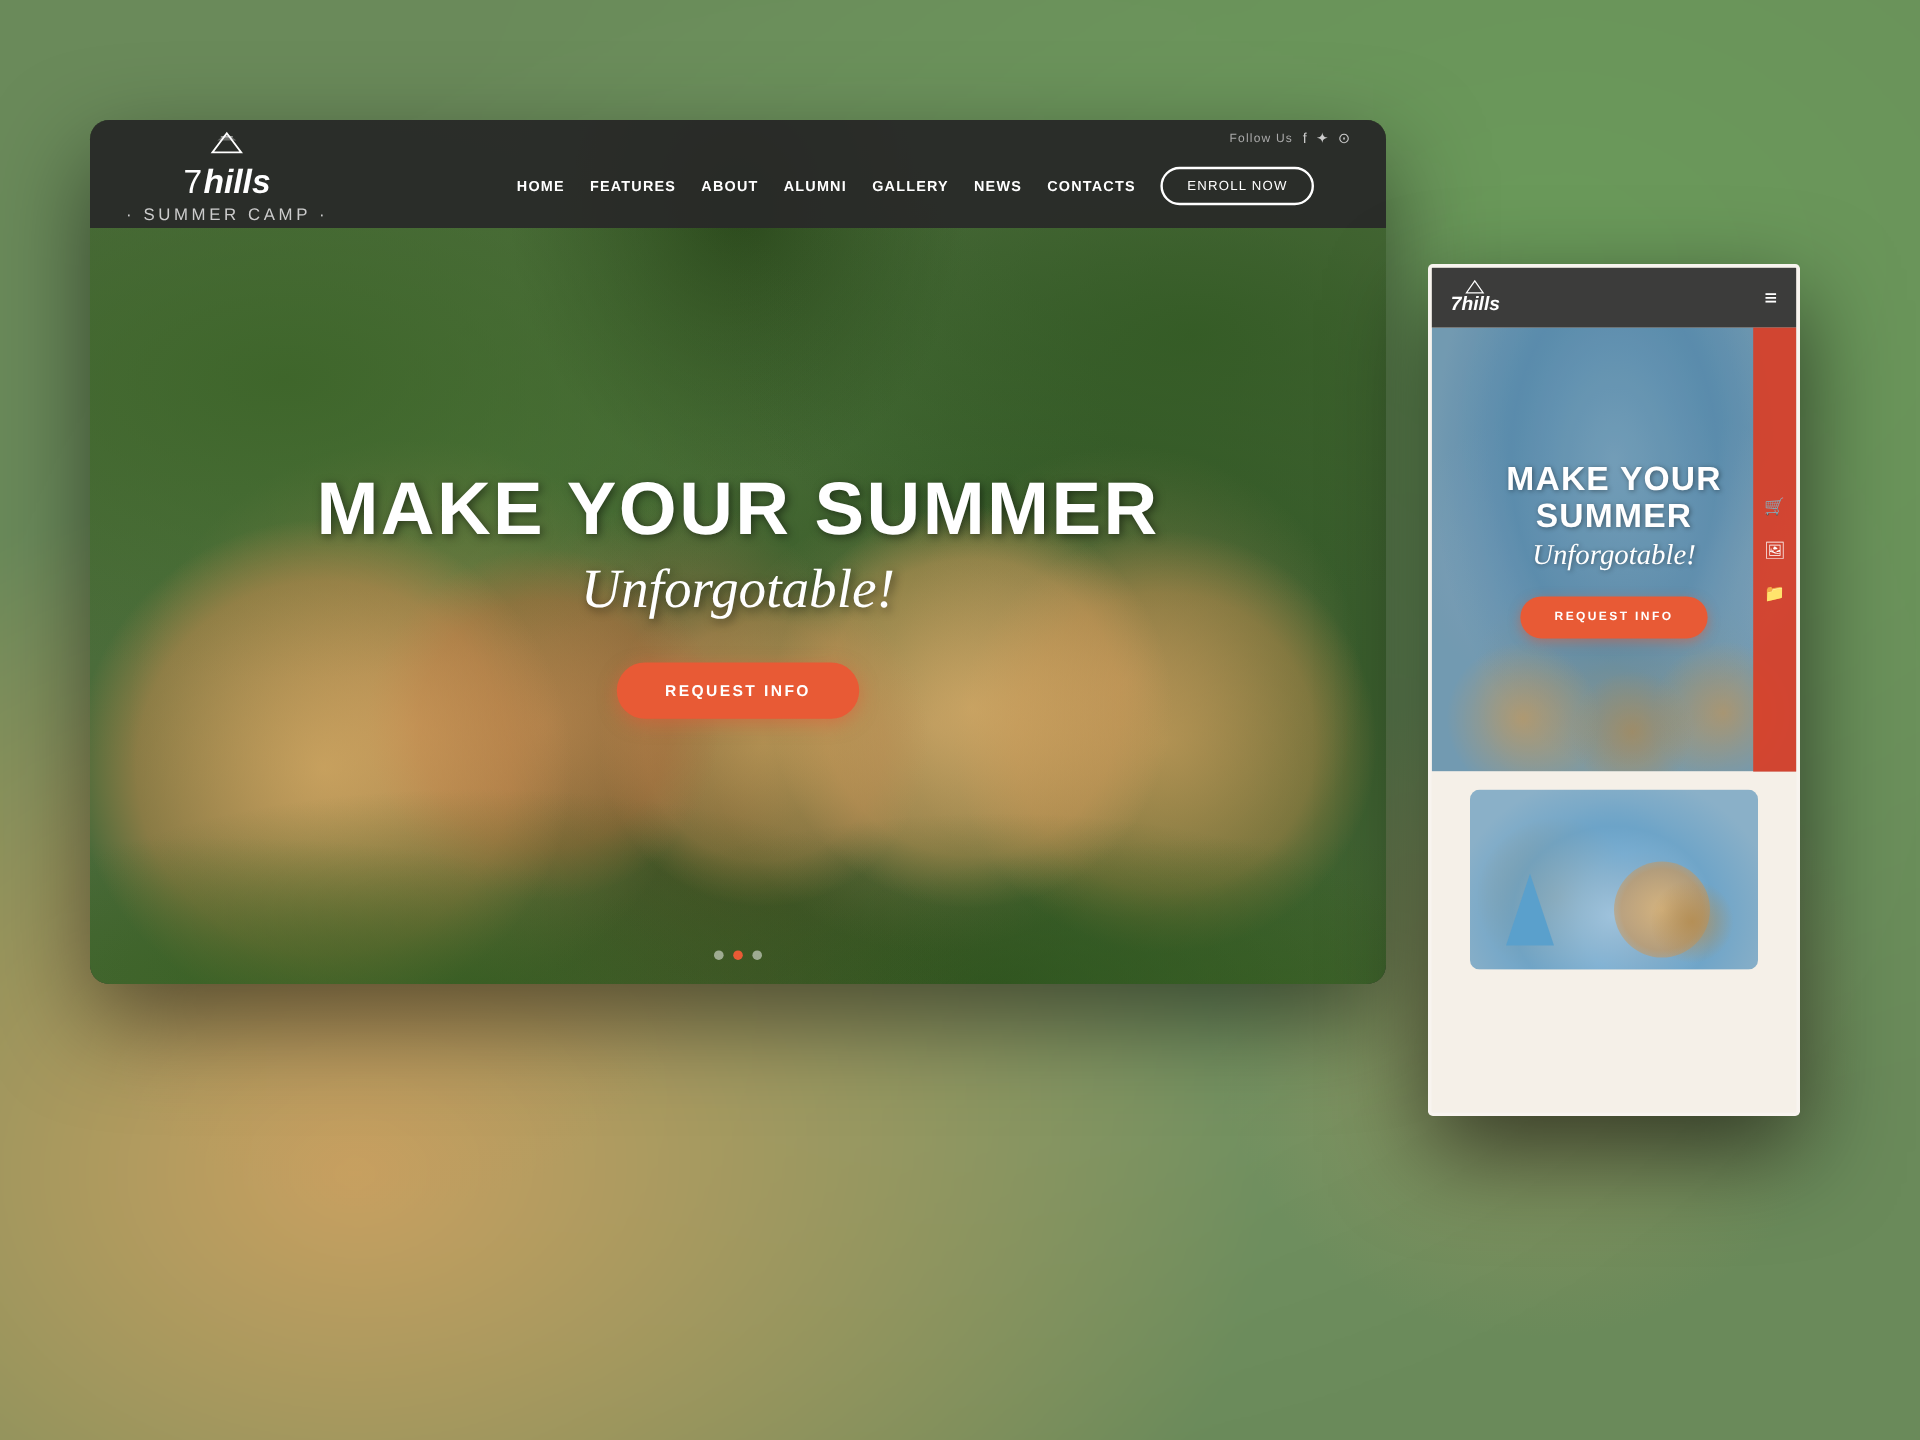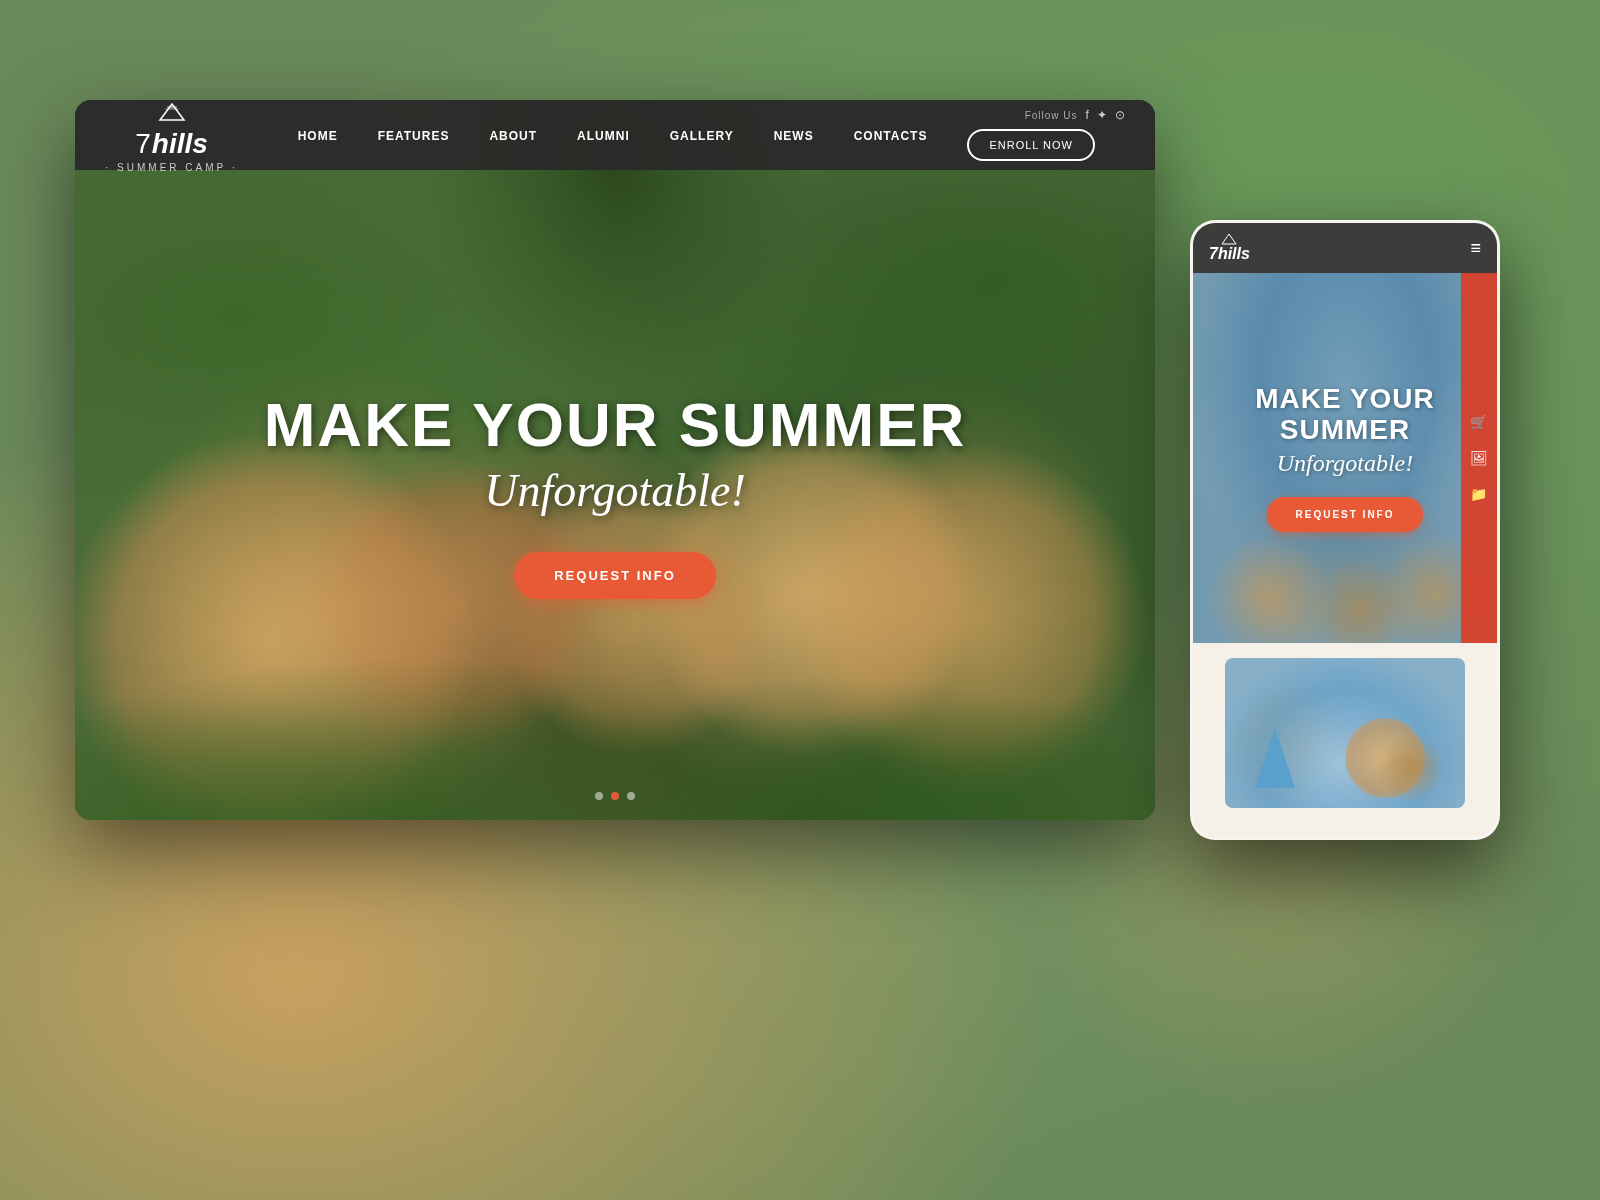--- a/index.html
+++ b/index.html
@@ -69,21 +69,21 @@
         radial-gradient(ellipse at 85% 25%, rgba(50,90,35,0.8) 0%, transparent 30%),
         radial-gradient(ellipse at 50% 10%, rgba(40,70,25,0.9) 0%, transparent 25%);
     }
 
     
     .desktop-nav {
       position: absolute;
       top: 0;
       left: 0;
       right: 0;
-      height: 70px;
+      height: 90px;
       background: rgba(40,40,40,0.92);
       display: flex;
       align-items: center;
       padding: 0 30px;
       z-index: 10;
     }
 
     .logo-area {
       display: flex;
       flex-direction: column;
@@ -101,31 +101,31 @@
 
     .logo-seven {
       color: white;
       font-size: 28px;
       font-weight: normal;
       font-style: normal;
     }
 
     .logo-subtitle {
       color: #ccc;
-      font-size: 10px;
+      font-size: 14px;
       letter-spacing: 3px;
       margin-top: 2px;
       text-transform: uppercase;
       text-align: center;
     }
 
     .nav-links {
       display: flex;
-      align-items: flex-start;
-      gap: 40px;
+      align-items: center;
+      gap: 21px;
       margin-right: 30px;
     }
 
     .nav-link {
       color: #ffffff;
       font-size: 12px;
       font-weight: 600;
       letter-spacing: 1px;
       text-transform: uppercase;
       cursor: pointer;
@@ -225,23 +225,23 @@
     .dot.active {
       background: #e85a35;
     }
 
     
     .mobile-mockup {
       position: absolute;
       top: 220px;
       right: 100px;
       width: 310px;
-      height: 620px;
+      height: 710px;
       background: #f5f0e8;
-      border-radius: 25px;
+      border-radius: 4px;
       overflow: hidden;
       box-shadow: 0 30px 80px rgba(0,0,0,0.6);
       border: 3px solid rgba(255,255,255,0.3);
     }
 
     
     .mobile-nav {
       position: absolute;
       top: 0;
       left: 0;

